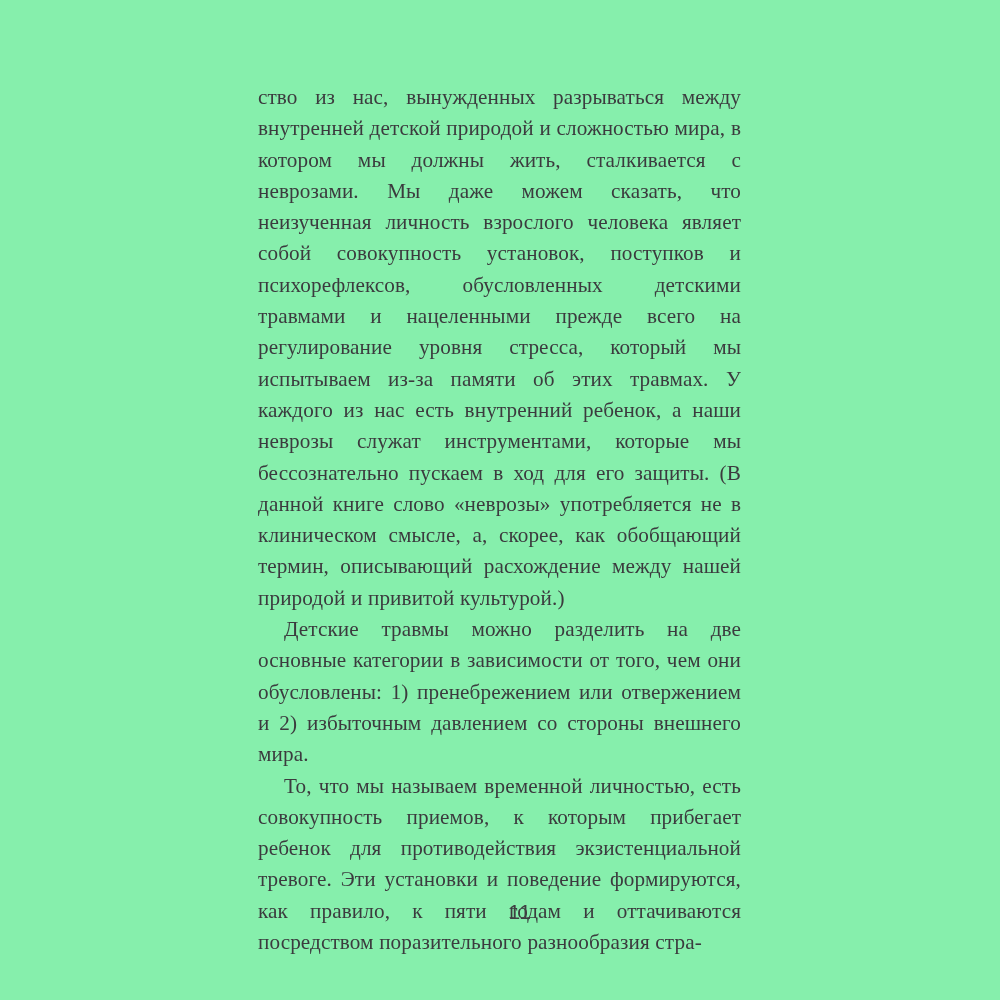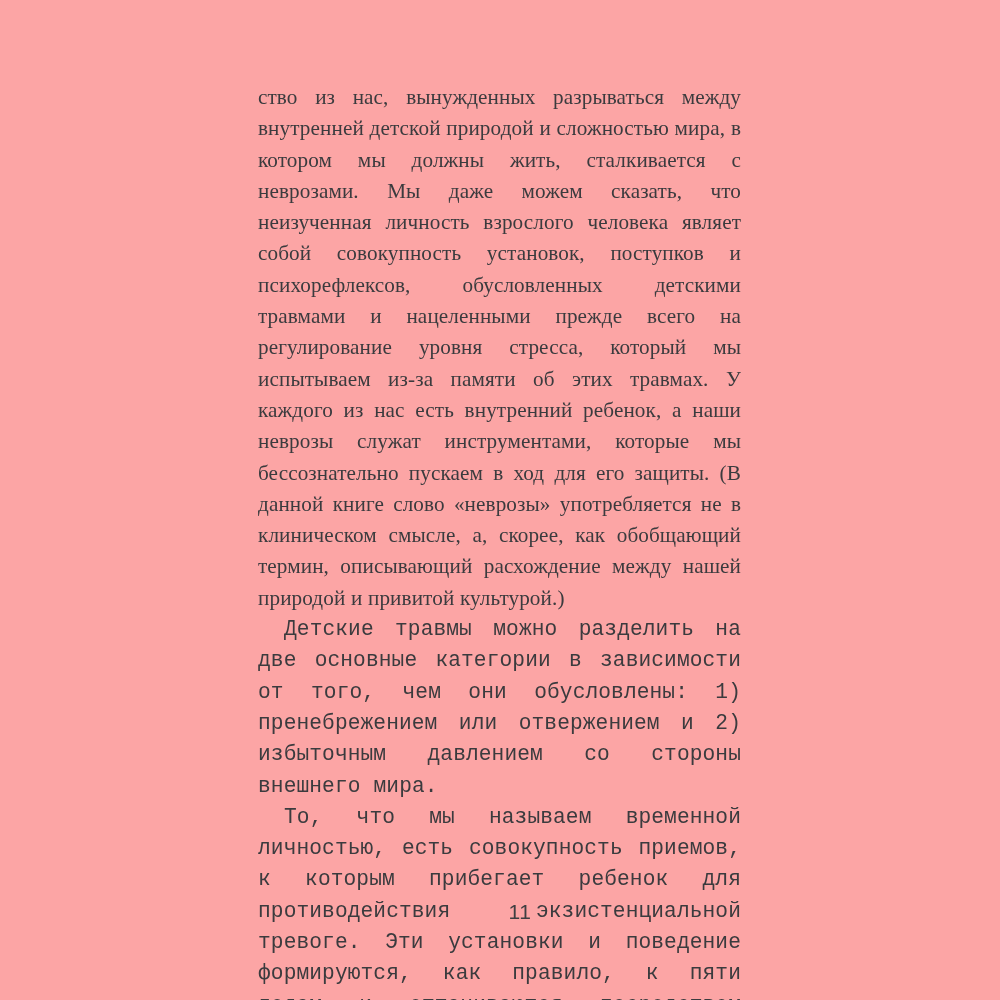--- a/index.html
+++ b/index.html
@@ -11,21 +11,21 @@
     width: 1000px;
     height: 1000px;
     overflow: hidden;
     font-family: "Liberation Serif", "DejaVu Serif", serif;
   }
 
   .page {
     position: relative;
     width: 1000px;
     height: 1000px;
-    background: #fca5a5;
+    background: #86efac;
   }
 
   .text-block {
     position: absolute;
     left: 258px;
     top: 82px;
     width: 483px;
   }
 
   .para {
@@ -35,21 +35,20 @@
     font-size: 21.2px;
     line-height: 31.3px;
     color: #3b3b3e;
     letter-spacing: 0.1px;
     word-spacing: 0.2px;
     -webkit-font-smoothing: antialiased;
   }
 
   .para.indent {
     text-indent: 26px;
-    font-family: Liberation Mono, monospace;
   }
 
   
   .para.cont {
     text-indent: 0;
   }
 
   .page-number {
     position: absolute;
     left: 0;

